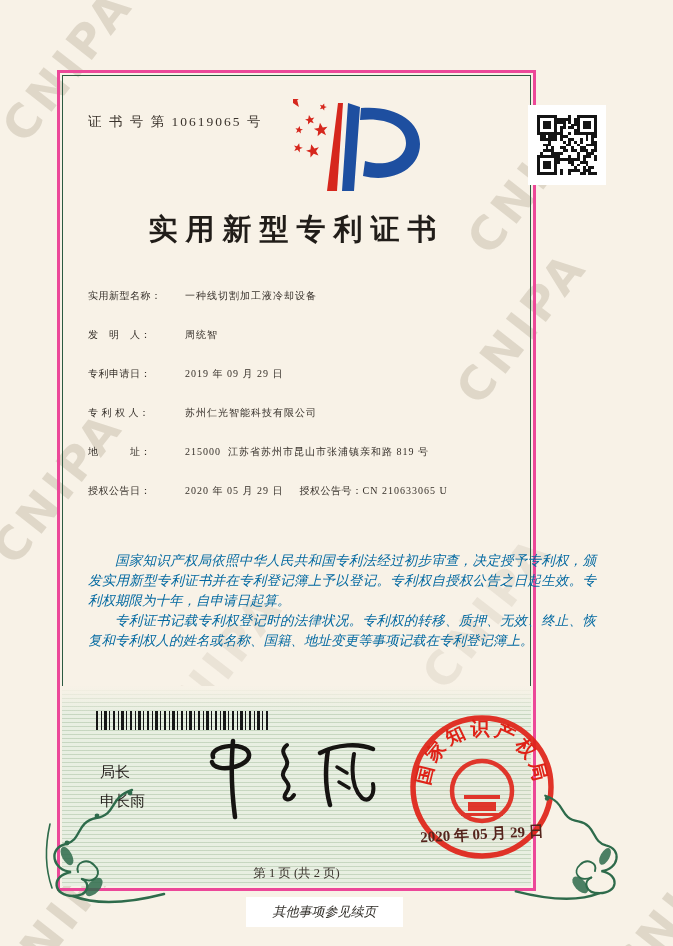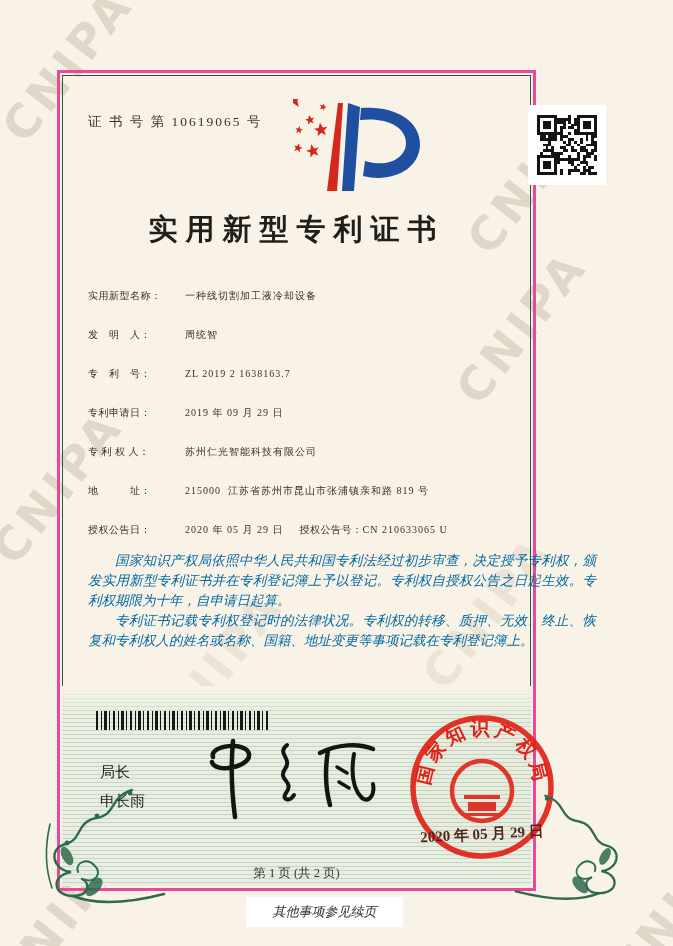--- a/index.html
+++ b/index.html
@@ -131,21 +131,20 @@
     <svg id="qr" width="60" height="60" viewBox="0 0 21 21" shape-rendering="crispEdges">
         <path d="M11,0h1v1h-1zM7,1h1v1h-1zM8,1h1v1h-1zM9,1h1v1h-1zM10,1h1v1h-1zM11,1h1v1h-1zM13,1h1v1h-1zM7,2h1v1h-1zM8,2h1v1h-1zM9,2h1v1h-1zM11,2h1v1h-1zM13,2h1v1h-1zM9,3h1v1h-1zM12,3h1v1h-1zM13,3h1v1h-1zM8,4h1v1h-1zM9,4h1v1h-1zM11,4h1v1h-1zM12,4h1v1h-1zM8,5h1v1h-1zM13,5h1v1h-1zM7,6h1v1h-1zM8,6h1v1h-1zM11,6h1v1h-1zM13,6h1v1h-1zM1,7h1v1h-1zM2,7h1v1h-1zM4,7h1v1h-1zM5,7h1v1h-1zM6,7h1v1h-1zM8,7h1v1h-1zM9,7h1v1h-1zM10,7h1v1h-1zM17,7h1v1h-1zM19,7h1v1h-1zM20,7h1v1h-1zM1,8h1v1h-1zM2,8h1v1h-1zM3,8h1v1h-1zM4,8h1v1h-1zM5,8h1v1h-1zM6,8h1v1h-1zM8,8h1v1h-1zM11,8h1v1h-1zM12,8h1v1h-1zM15,8h1v1h-1zM17,8h1v1h-1zM19,8h1v1h-1zM4,9h1v1h-1zM9,9h1v1h-1zM11,9h1v1h-1zM13,9h1v1h-1zM15,9h1v1h-1zM19,9h1v1h-1zM20,9h1v1h-1zM2,10h1v1h-1zM3,10h1v1h-1zM4,10h1v1h-1zM10,10h1v1h-1zM11,10h1v1h-1zM14,10h1v1h-1zM17,10h1v1h-1zM18,10h1v1h-1zM19,10h1v1h-1zM20,10h1v1h-1zM3,11h1v1h-1zM5,11h1v1h-1zM8,11h1v1h-1zM9,11h1v1h-1zM12,11h1v1h-1zM15,11h1v1h-1zM16,11h1v1h-1zM20,11h1v1h-1zM2,12h1v1h-1zM3,12h1v1h-1zM4,12h1v1h-1zM5,12h1v1h-1zM9,12h1v1h-1zM10,12h1v1h-1zM12,12h1v1h-1zM13,12h1v1h-1zM15,12h1v1h-1zM16,12h1v1h-1zM17,12h1v1h-1zM19,12h1v1h-1zM20,12h1v1h-1zM1,13h1v1h-1zM5,13h1v1h-1zM6,13h1v1h-1zM7,13h1v1h-1zM8,13h1v1h-1zM14,13h1v1h-1zM17,13h1v1h-1zM18,13h1v1h-1zM19,13h1v1h-1zM7,14h1v1h-1zM11,14h1v1h-1zM14,14h1v1h-1zM16,14h1v1h-1zM17,14h1v1h-1zM18,14h1v1h-1zM20,14h1v1h-1zM7,15h1v1h-1zM8,15h1v1h-1zM9,15h1v1h-1zM10,15h1v1h-1zM11,15h1v1h-1zM12,15h1v1h-1zM13,15h1v1h-1zM14,15h1v1h-1zM16,15h1v1h-1zM20,15h1v1h-1zM7,16h1v1h-1zM11,16h1v1h-1zM12,16h1v1h-1zM15,16h1v1h-1zM16,16h1v1h-1zM17,16h1v1h-1zM12,17h1v1h-1zM14,17h1v1h-1zM17,17h1v1h-1zM13,18h1v1h-1zM16,18h1v1h-1zM18,18h1v1h-1zM19,18h1v1h-1zM8,19h1v1h-1zM11,19h1v1h-1zM12,19h1v1h-1zM13,19h1v1h-1zM14,19h1v1h-1zM16,19h1v1h-1zM17,19h1v1h-1zM18,19h1v1h-1zM8,20h1v1h-1zM11,20h1v1h-1zM15,20h1v1h-1zM16,20h1v1h-1zM18,20h1v1h-1zM19,20h1v1h-1zM20,20h1v1h-1zM0,0h7v7h-7z M1,1v5h5v-5z M2,2h3v3h-3zM14,0h7v7h-7z M15,1v5h5v-5z M16,2h3v3h-3zM0,14h7v7h-7z M1,15v5h5v-5z M2,16h3v3h-3z" fill="#141414" fill-rule="evenodd"></path>
       </svg>
   </div>
 
   <div class="title">实用新型专利证书</div>
 
   <div class="fields">
     <div class="row"><span class="lab">实用新型名称：</span><span class="val">一种线切割加工液冷却设备</span></div>
     <div class="row"><span class="lab">发　明　人：</span><span class="val">周统智</span></div>
-    <div class="row"><span class="lab">专　利　号：</span><span class="val">ZL 2019 2 1638163.7</span></div>
     <div class="row"><span class="lab">专利申请日：</span><span class="val">2019 年 09 月 29 日</span></div>
     <div class="row"><span class="lab">专 利 权 人：</span><span class="val">苏州仁光智能科技有限公司</span></div>
     <div class="row"><span class="lab">地　　　址：</span><span class="val">215000  江苏省苏州市昆山市张浦镇亲和路 819 号</span></div>
     <div class="row"><span class="lab">授权公告日：</span><span class="val">2020 年 05 月 29 日</span><span class="lab2">授权公告号：</span><span class="val">CN 210633065 U</span></div>
   </div>
 
   <div class="paras">
     <p>国家知识产权局依照中华人民共和国专利法经过初步审查，决定授予专利权，颁发实用新型专利证书并在专利登记簿上予以登记。专利权自授权公告之日起生效。专利权期限为十年，自申请日起算。</p>
     <p>专利证书记载专利权登记时的法律状况。专利权的转移、质押、无效、终止、恢复和专利权人的姓名或名称、国籍、地址变更等事项记载在专利登记簿上。</p>
   </div>

